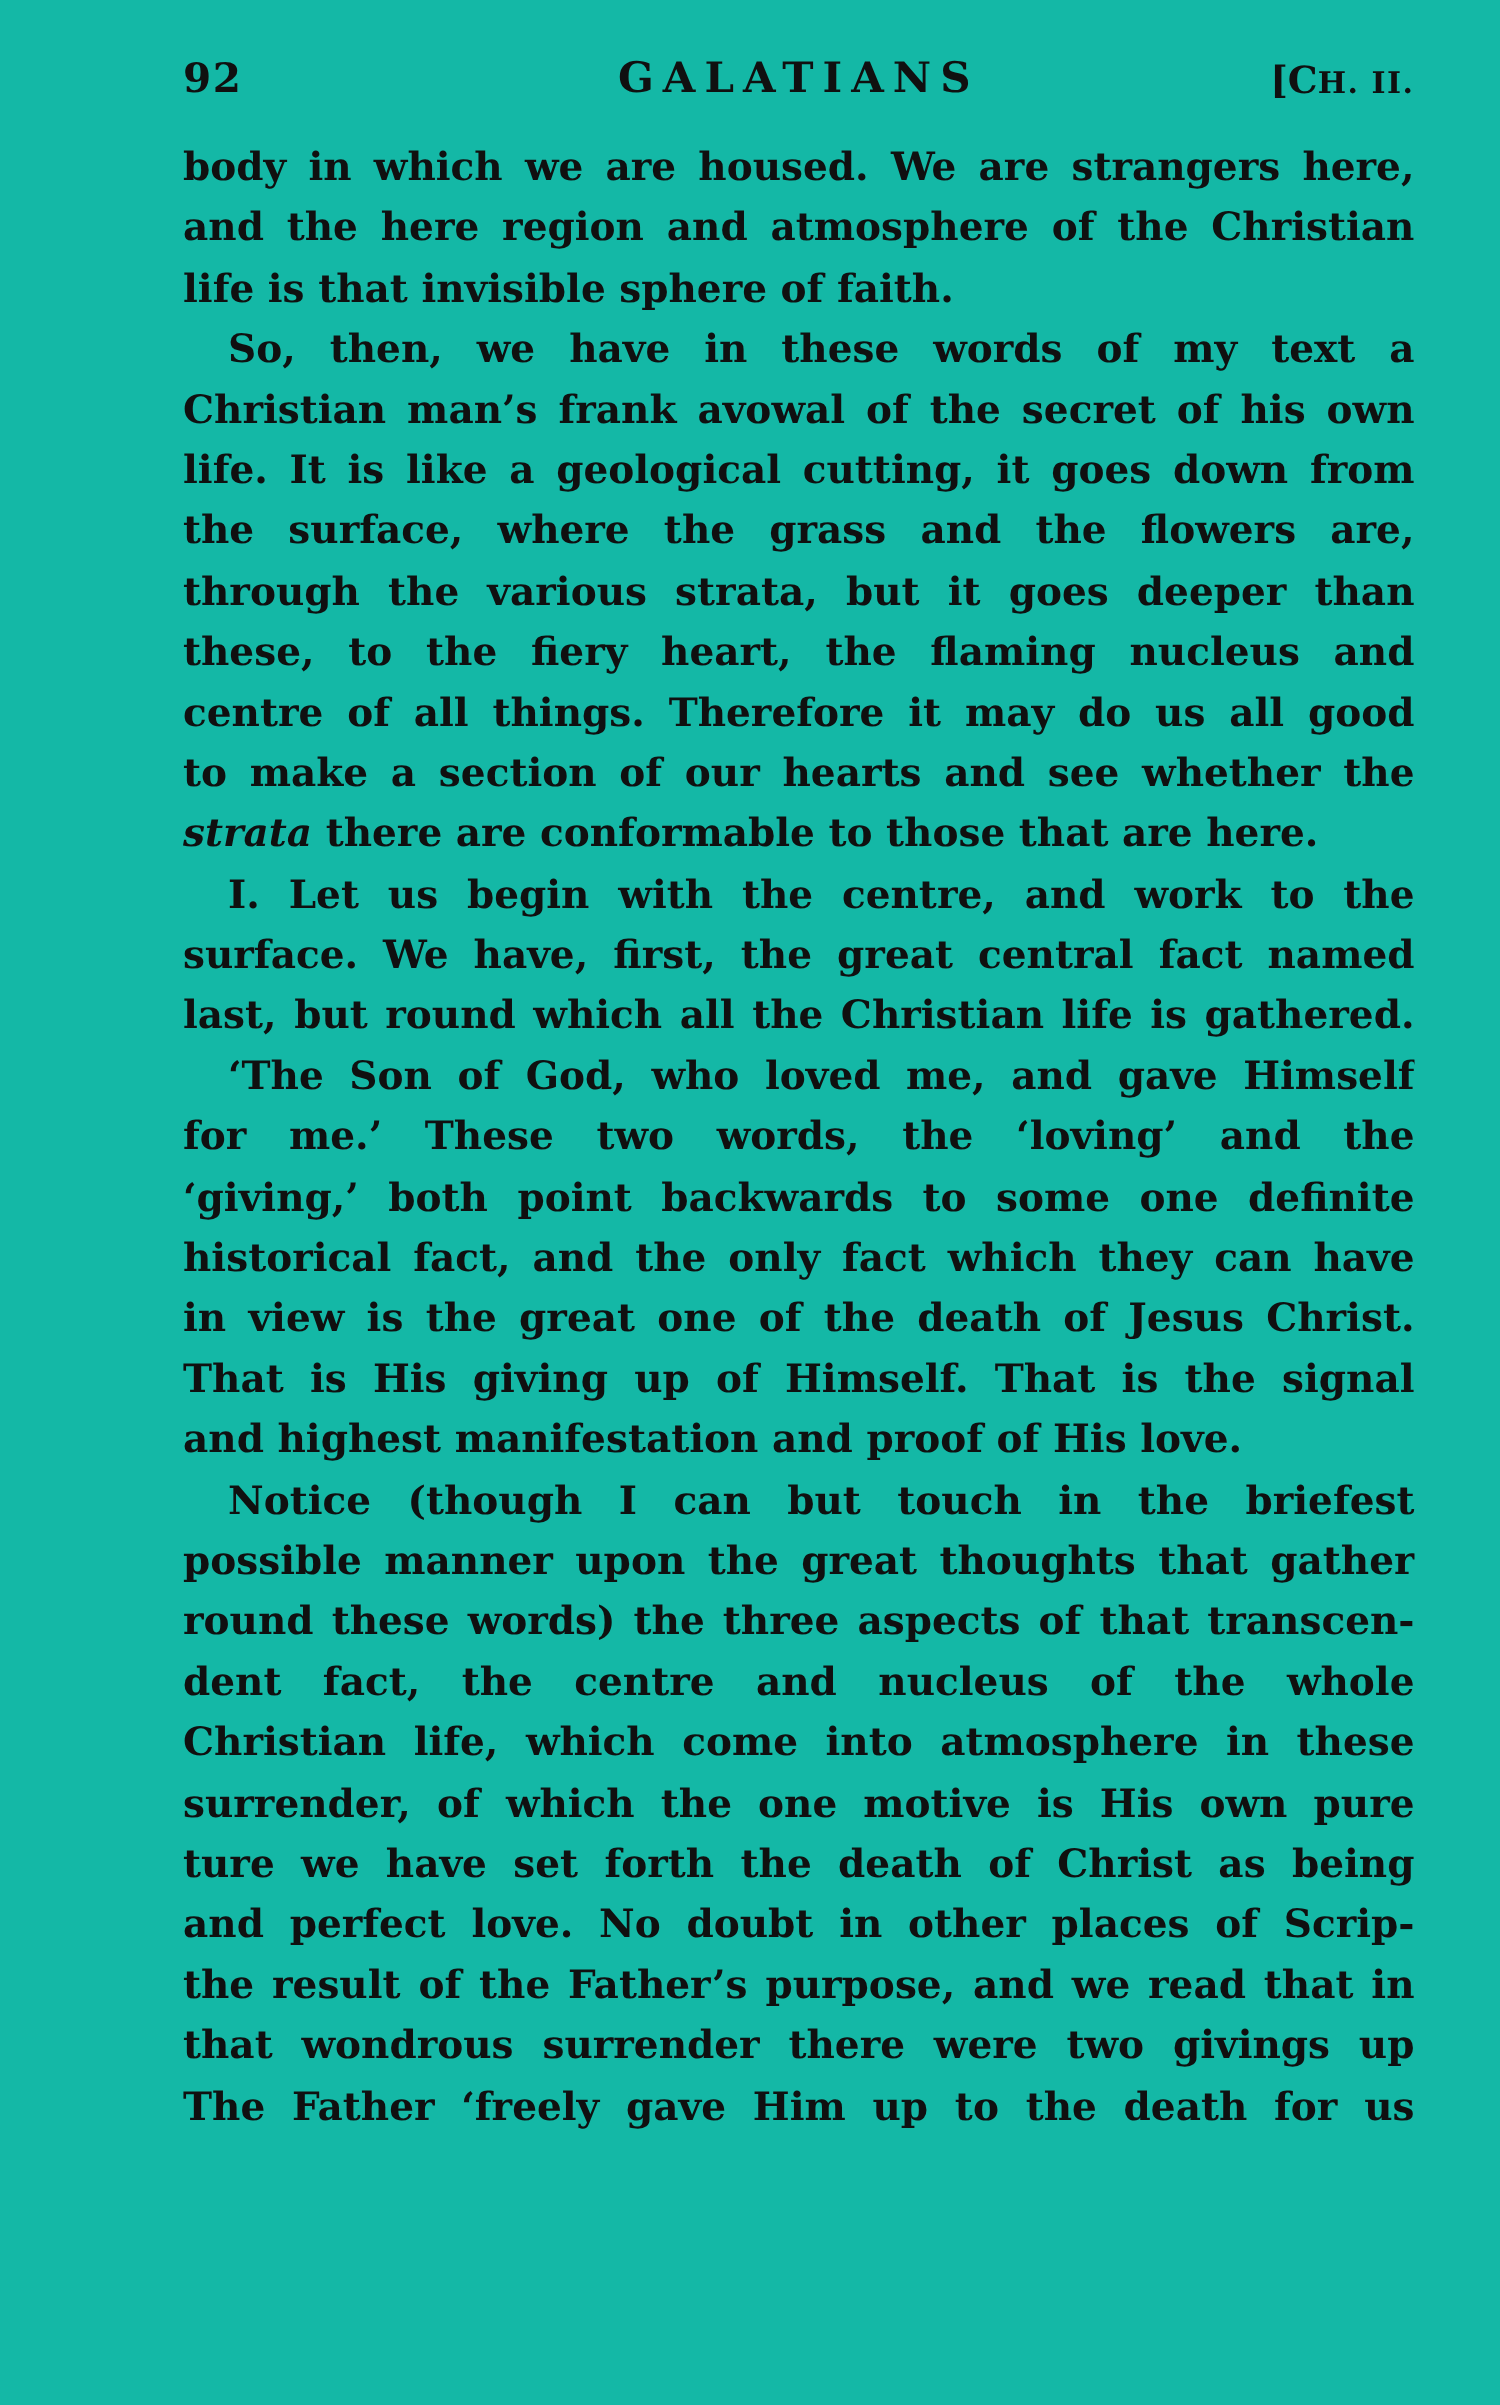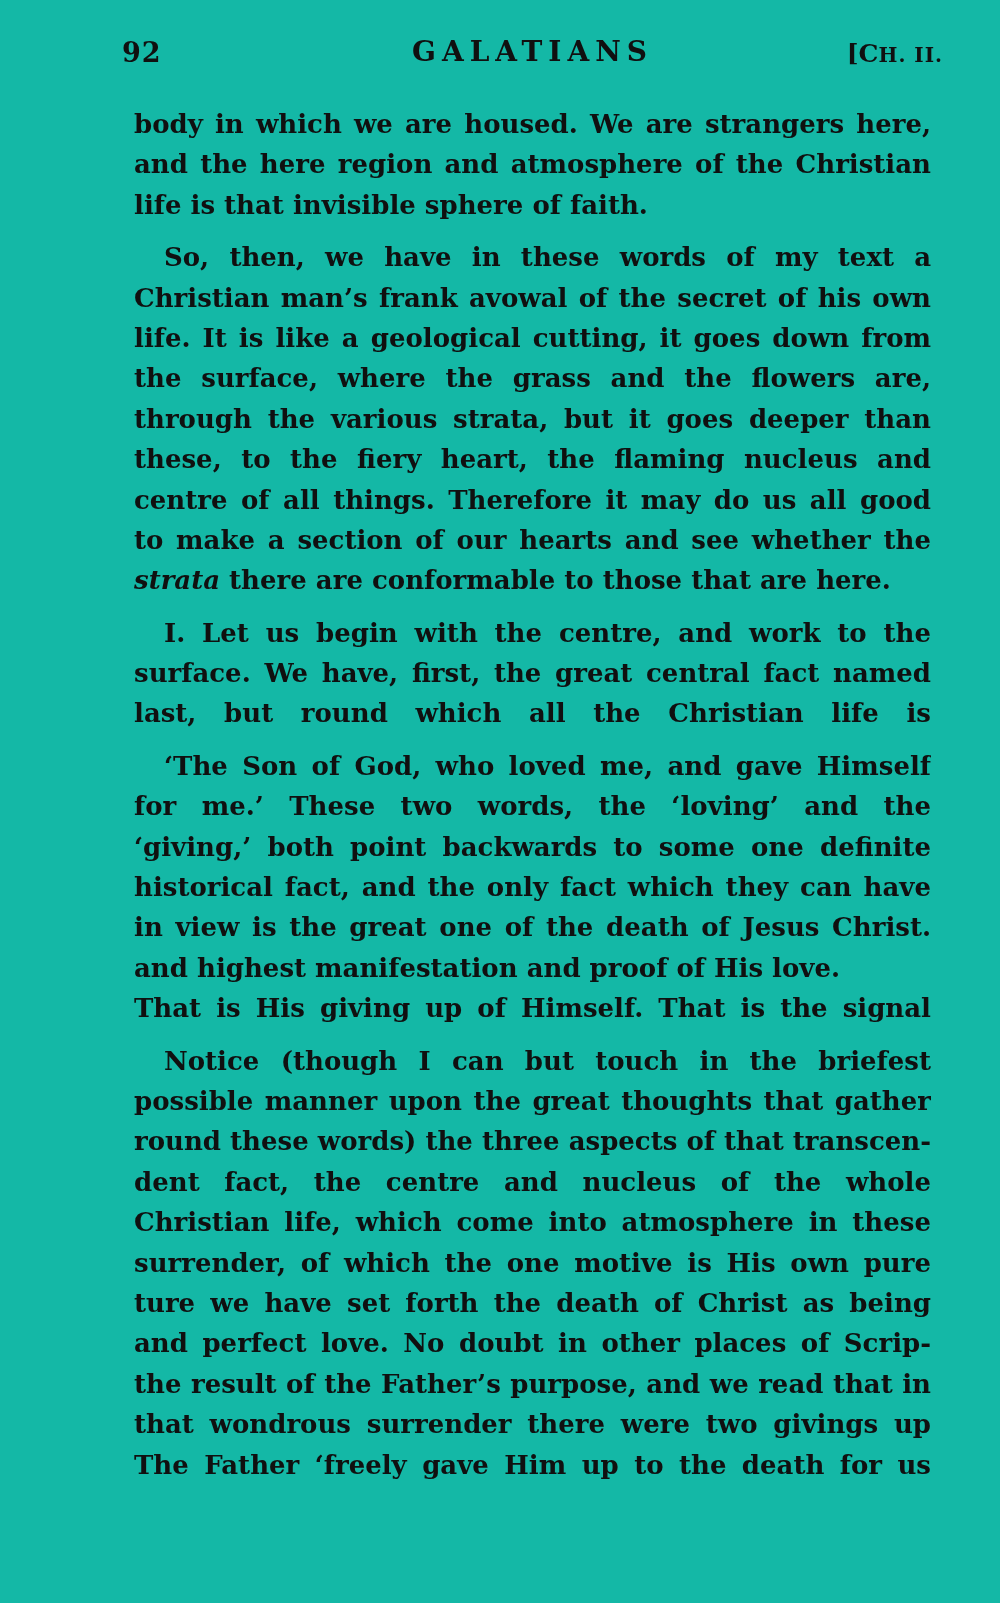--- a/index.html
+++ b/index.html
@@ -47,21 +47,21 @@
     white-space: nowrap;
   }
   .ch-large { font-size: 25px; }
   .ch-small { font-size: 20px; letter-spacing: 1px; }
   .body {
     position: absolute;
     left: 122px;
     top: 92px;
     width: 821px;
   }
-  .paragraph { margin: 12px; }
+  .paragraph { margin: 0; }
   .line {
     font-size: 26px;
     line-height: 40.4px;
     height: 40.4px;
     text-align: justify;
     text-align-last: justify;
     white-space: normal;
     overflow: hidden;
   }
   .line.left {
@@ -101,22 +101,22 @@
         <div class="line indent"><span>I. Let us begin with the centre, and work to the</span></div>
         <div class="line"><span>surface.  We have, first, the great central fact named</span></div>
         <div class="line"><span>last, but round which all the Christian life is gathered.</span></div>
       </div>
       <div class="paragraph">
         <div class="line indent"><span>‘The Son of God, who loved me, and gave Himself</span></div>
         <div class="line"><span>for me.’  These two words, the ‘loving’ and the</span></div>
         <div class="line"><span>‘giving,’ both point backwards to some one definite</span></div>
         <div class="line"><span>historical fact, and the only fact which they can have</span></div>
         <div class="line"><span>in view is the great one of the death of Jesus Christ.</span></div>
+        <div class="line"><span>That is His giving up of Himself.  That is the signal</span></div>
         <div class="line left"><span>and highest manifestation and proof of His love.</span></div>
-        <div class="line"><span>That is His giving up of Himself.  That is the signal</span></div>
       </div>
       <div class="paragraph">
         <div class="line indent"><span>Notice (though I can but touch in the briefest</span></div>
         <div class="line"><span>possible manner upon the great thoughts that gather</span></div>
         <div class="line"><span>round these words) the three aspects of that transcen-</span></div>
         <div class="line"><span>dent fact, the centre and nucleus of the whole</span></div>
         <div class="line"><span>Christian life, which come into atmosphere in these</span></div>
         <div class="line"><span>surrender, of which the one motive is His own pure</span></div>
         <div class="line"><span>ture we have set forth the death of Christ as being</span></div>
         <div class="line"><span>and perfect love.  No doubt in other places of Scrip-</span></div>

